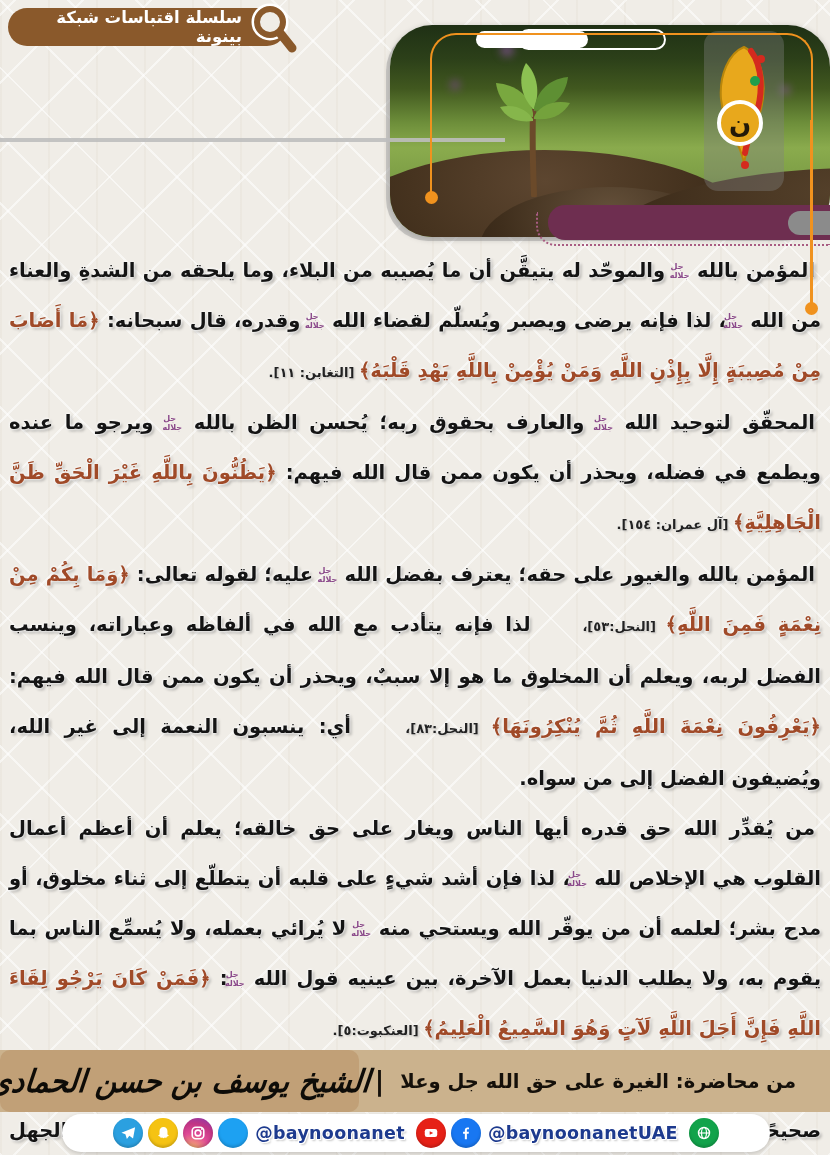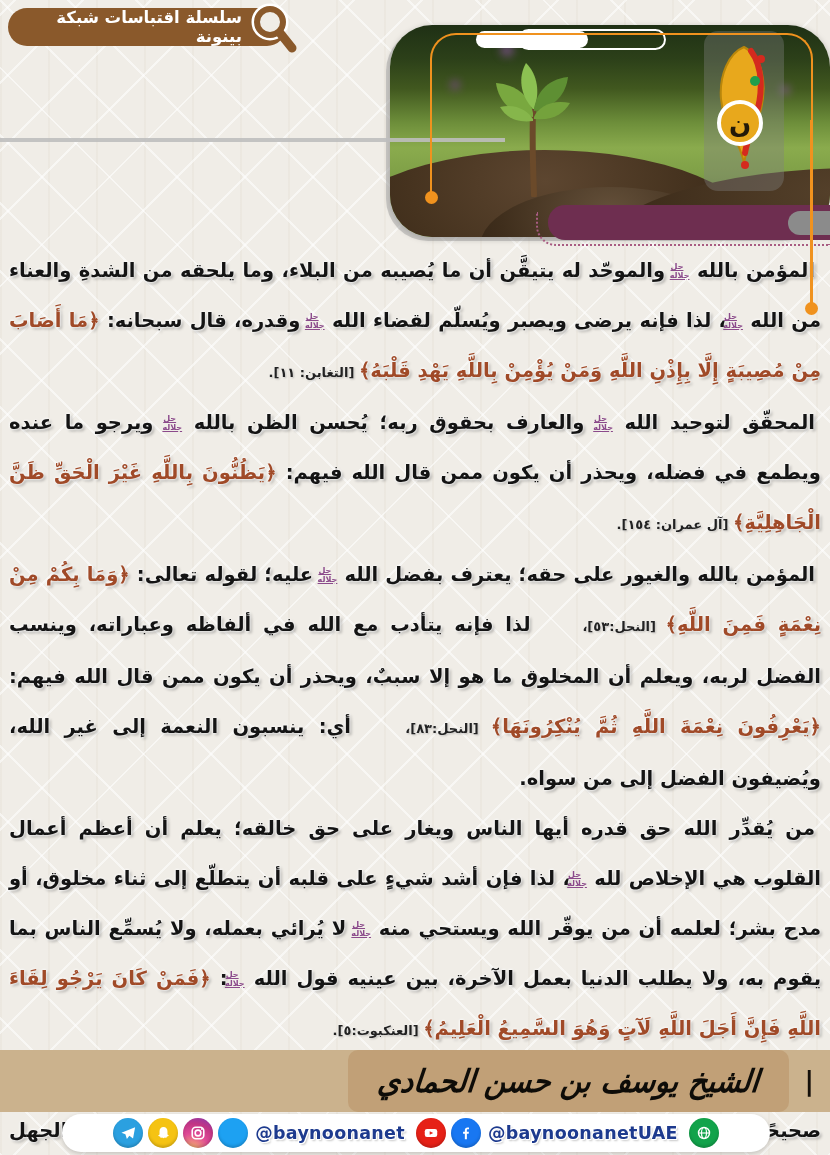--- a/index.html
+++ b/index.html
@@ -79,21 +79,21 @@
   }
   .body-text p { text-indent:6px; }
   .seg-t { color:#141414;
     text-shadow:0 0 3px #fff, 0 0 3px #fff, 2px 2px 3px rgba(0,0,0,.3); }
   .seg-q { color:#a04a28;
     text-shadow:0 0 3px #fff, 0 0 3px #fff, 2px 2px 3px rgba(0,0,0,.28); }
   .seg-c { color:#222; font-size:13px; font-weight:bold;
     text-shadow:0 0 2px #fff, 1px 1px 2px rgba(0,0,0,.25);margin-left:40px; }
   .seg-h, .seg-p {
     display:inline-block; vertical-align:middle; 
-    color:#8b4a8b; line-height:1.05; text-shadow:none; font-weight:bold;text-decoration:underline;
+    color:#8b4a8b; line-height:1.05; text-shadow:none; font-weight:bold;
   }
   .seg-h { font-size:8px; width:17px; }
   
   .sig-bar {
     position:absolute; left:0; top:1050px; width:830px; height:62px; background:#cbb28d;
     display:flex; flex-direction:row; align-items:center; z-index:3; direction:rtl;
   }
   .lecture { margin-right:34px; font-size:19.5px; font-weight:bold; color:#15100a; white-space:nowrap; }
   .sig-sep { margin:0 16px; font-size:26px; color:#15100a; font-weight:bold; }
   .sig-box {
@@ -177,20 +177,21 @@
 
   <div class="body-text">
       <p><span class="seg-t">المؤمن بالله </span><span class="seg-h">جل جلاله</span><span class="seg-t"> والموحّد له يتيقَّن أن ما يُصيبه من البلاء، وما يلحقه من الشدةِ والعناء من الله </span><span class="seg-h">جل جلاله</span><span class="seg-t">، لذا فإنه يرضى ويصبر ويُسلّم لقضاء الله </span><span class="seg-h">جل جلاله</span><span class="seg-t"> وقدره، قال سبحانه: </span><span class="seg-q">﴿مَا أَصَابَ مِنْ مُصِيبَةٍ إِلَّا بِإِذْنِ اللَّهِ وَمَنْ يُؤْمِنْ بِاللَّهِ يَهْدِ قَلْبَهُ﴾</span><span class="seg-c"> [التغابن: ١١].</span></p>
       <p><span class="seg-t">المحقّق لتوحيد الله </span><span class="seg-h">جل جلاله</span><span class="seg-t"> والعارف بحقوق ربه؛ يُحسن الظن بالله </span><span class="seg-h">جل جلاله</span><span class="seg-t"> ويرجو ما عنده ويطمع في فضله، ويحذر أن يكون ممن قال الله فيهم: </span><span class="seg-q">﴿يَظُنُّونَ بِاللَّهِ غَيْرَ الْحَقِّ ظَنَّ الْجَاهِلِيَّةِ﴾</span><span class="seg-c"> [آل عمران: ١٥٤].</span></p>
       <p><span class="seg-t">المؤمن بالله والغيور على حقه؛ يعترف بفضل الله </span><span class="seg-h">جل جلاله</span><span class="seg-t"> عليه؛ لقوله تعالى: </span><span class="seg-q">﴿وَمَا بِكُمْ مِنْ نِعْمَةٍ فَمِنَ اللَّهِ﴾</span><span class="seg-c"> [النحل:٥٣]،</span><span class="seg-t"> لذا فإنه يتأدب مع الله في ألفاظه وعباراته، وينسب الفضل لربه، ويعلم أن المخلوق ما هو إلا سببٌ، ويحذر أن يكون ممن قال الله فيهم: </span><span class="seg-q">﴿يَعْرِفُونَ نِعْمَةَ اللَّهِ ثُمَّ يُنْكِرُونَهَا﴾</span><span class="seg-c"> [النحل:٨٣]،</span><span class="seg-t"> أي: ينسبون النعمة إلى غير الله، ويُضيفون الفضل إلى من سواه.</span></p>
       <p><span class="seg-t">من يُقدِّر الله حق قدره أيها الناس ويغار على حق خالقه؛ يعلم أن أعظم أعمال القلوب هي الإخلاص لله </span><span class="seg-h">جل جلاله</span><span class="seg-t">، لذا فإن أشد شيءٍ على قلبه أن يتطلّع إلى ثناء مخلوق، أو مدح بشر؛ لعلمه أن من يوقّر الله ويستحي منه </span><span class="seg-h">جل جلاله</span><span class="seg-t"> لا يُرائي بعمله، ولا يُسمِّع الناس بما يقوم به، ولا يطلب الدنيا بعمل الآخرة، بين عينيه قول الله </span><span class="seg-h">جل جلاله</span><span class="seg-t">: </span><span class="seg-q">﴿فَمَنْ كَانَ يَرْجُو لِقَاءَ اللَّهِ فَإِنَّ أَجَلَ اللَّهِ لَآتٍ وَهُوَ السَّمِيعُ الْعَلِيمُ﴾</span><span class="seg-c"> [العنكبوت:٥].</span></p>
       <p><span class="seg-t">لذا أيها المسلمون كان لزامًا علينا أن نتعلّم جميعًا حق الله </span><span class="seg-h">جل جلاله</span><span class="seg-t">، وأن نتفهمه فهمًا صحيحًا، وأن نعمل به، وأن نعلم أن هذا واجبٌ على كل أحدٍ لا يُعذر أحدٌ بتركه أو الجهل به، سائرين في ذلك على هدي نبينا </span></p>
     </div>
 
   <div class="sig-bar">
+    <div class="lecture">من محاضرة: الغيرة على حق الله جل وعلا</div>
     <div class="sig-sep">|</div>
     <div class="sig-box">
       <span class="sig-text">الشيخ يوسف بن حسن الحمادي</span>
     </div>
   </div>
 
   <div class="social-bar">
     <span class="sicon c-telegram">
       <svg width="17" height="17" viewBox="0 0 18 18">
           <path d="M16 2.5 L1.5 8.3 l4.2 1.6 1.6 4.9 2.6-3.3 3.9 2.9 z" fill="#fff"></path>

